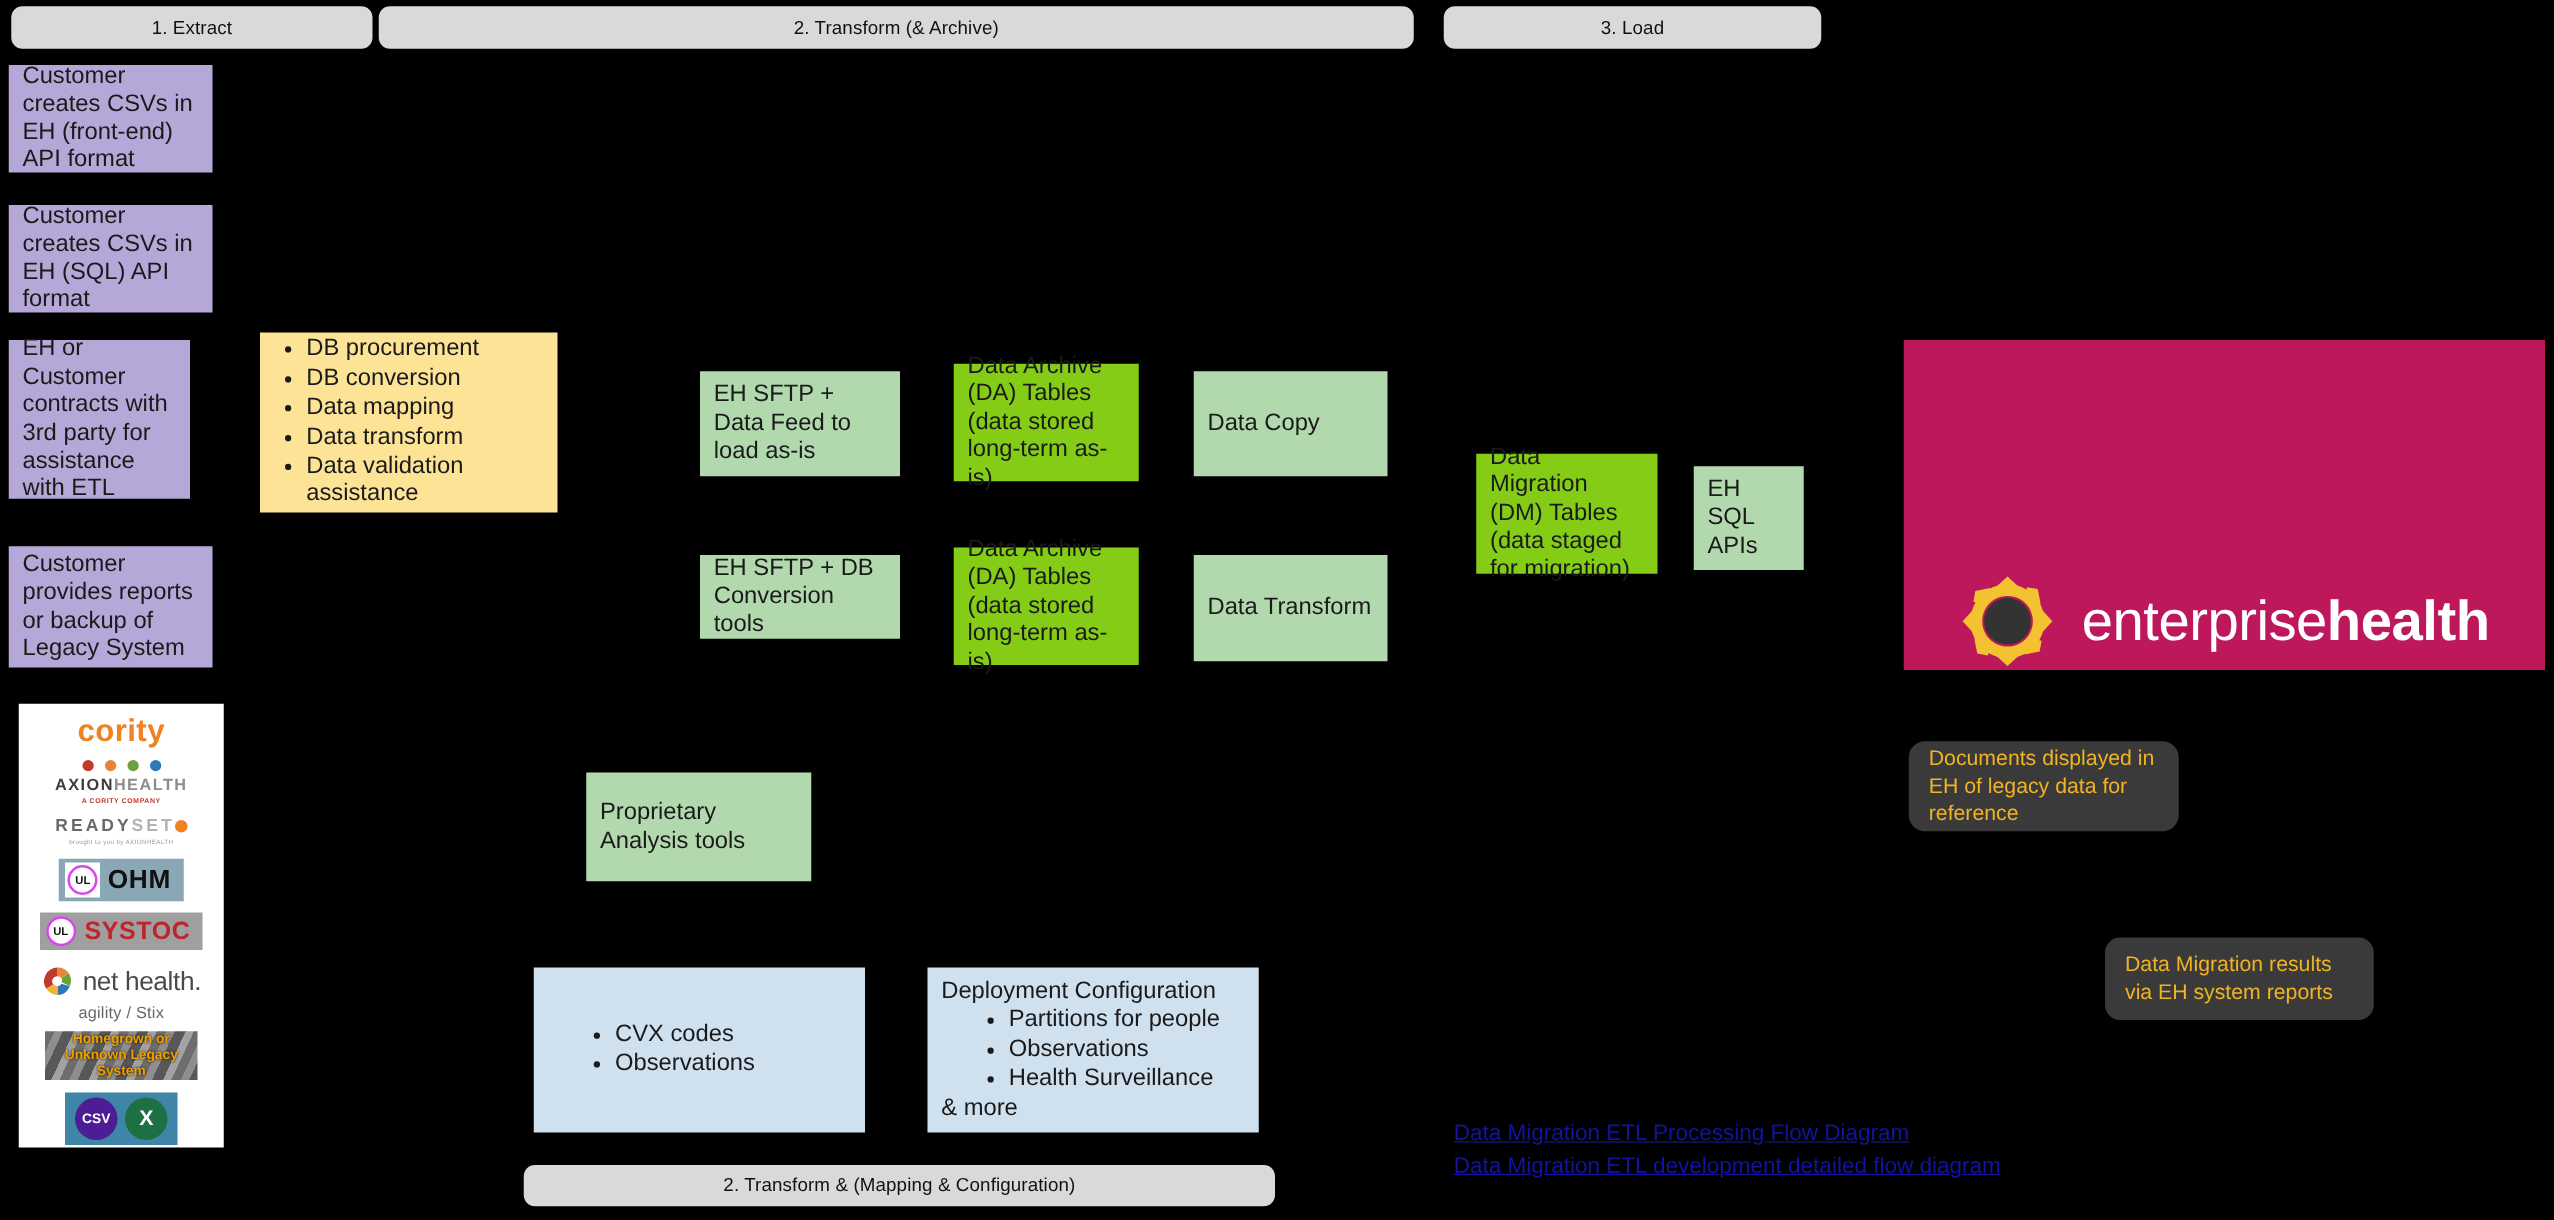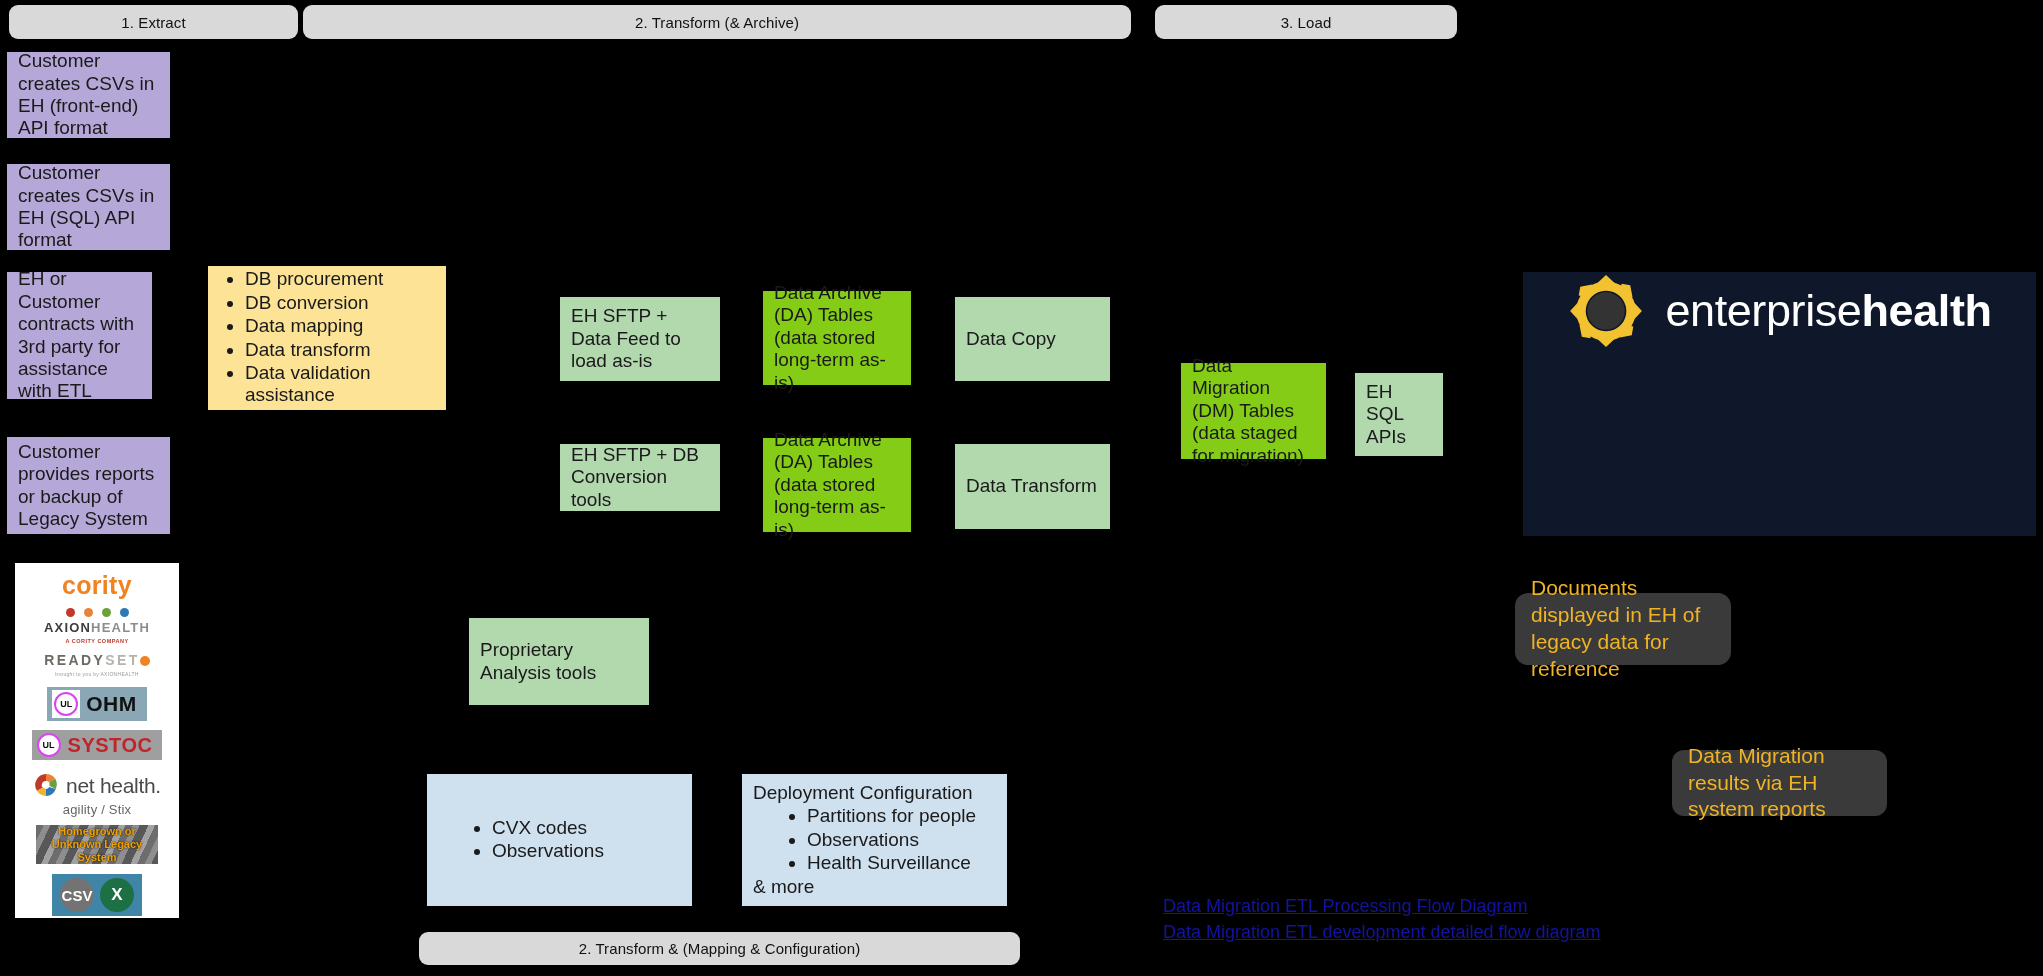--- a/index.html
+++ b/index.html
@@ -32,28 +32,28 @@
   .blue  {background:#cfe0ef;}
 
   .node ul{margin:0;padding:0 0 0 26px;list-style:disc;}
   .node ul li{margin:0 0 1px 0;}
   .node ul.wide{padding-left:54px;}
   .node .hdr{margin-bottom:1px;}
 
   
   .callout{
     position:absolute;box-sizing:border-box;background:#3a3a3a;
-    border-radius:13px;color:#f0b323;font-size:21px;line-height:1.28;
-    padding:13px 16px;display:flex;flex-direction:column;justify-content:center;
+    border-radius:13px;color:#f0b323;font-size:17px;line-height:1.28;
+    padding:13px 16px;display:flex;flex-direction:column;justify-content:center;margin-left:12px;
   }
 
   
   .brand-panel{
-    position:absolute;background:#0f172a;
-    display:flex;align-items:flex-start;justify-content:center;
+    position:absolute;background:#be185d;
+    display:flex;align-items:flex-end;justify-content:center;
   }
   .brand-lockup{display:flex;align-items:center;gap:20px;}
   .brand-word{font-size:45px;color:#fff;letter-spacing:-.4px;white-space:nowrap;}
   .brand-word .b{font-weight:bold;}
   .brand-word .l{font-weight:300;}
 
   
   .legacy{
     position:absolute;background:#fff;box-sizing:border-box;
     display:flex;flex-direction:column;align-items:center;
@@ -80,22 +80,22 @@
   .lg-systoc .t{font-size:20px;font-weight:bold;color:#c0242b;letter-spacing:.5px;}
   .lg-nh{display:flex;align-items:center;gap:7px;margin-top:9px;}
   .lg-nh-txt{font-size:21px;color:#4a4a4a;letter-spacing:-.3px;line-height:1;}
   .lg-nh-sub{font-size:13px;color:#666;text-align:center;margin-top:1px;letter-spacing:.2px;}
   .lg-photo{position:relative;width:122px;height:73px;margin-top:5px;
             background:repeating-linear-gradient(115deg,#6d6d6d 0 7px,#8e8e8e 7px 13px,#585858 13px 21px,#a2a2a2 21px 27px);
             display:flex;align-items:center;justify-content:center;}
   .lg-photo .cap{font-size:11px;font-weight:bold;color:#f0a000;text-align:center;line-height:1.18;
                  text-shadow:0 0 2px #000;}
   .lg-files{margin-top:7px;background:#3f85a8;padding:4px 8px;display:flex;gap:6px;align-items:center;}
-  .f-csv{width:34px;height:34px;border-radius:50%;background:#737373;display:flex;align-items:center;justify-content:center;
-         font-size:15px;font-weight:bold;color:#fff;}
+  .f-csv{width:34px;height:34px;border-radius:50%;background:#4c1d95;display:flex;align-items:center;justify-content:center;
+         font-size:11px;font-weight:bold;color:#fff;}
   .f-xls{width:34px;height:34px;border-radius:50%;background:#1d7044;display:flex;align-items:center;justify-content:center;
          font-size:17px;font-weight:bold;color:#fff;}
 
   
   .linklist{position:absolute;display:flex;flex-direction:column;}
   .linklist a{color:#1313a0;text-decoration:underline;font-size:18px;line-height:1.45;white-space:nowrap;}
 </style>
 </head>
 <body>
 

